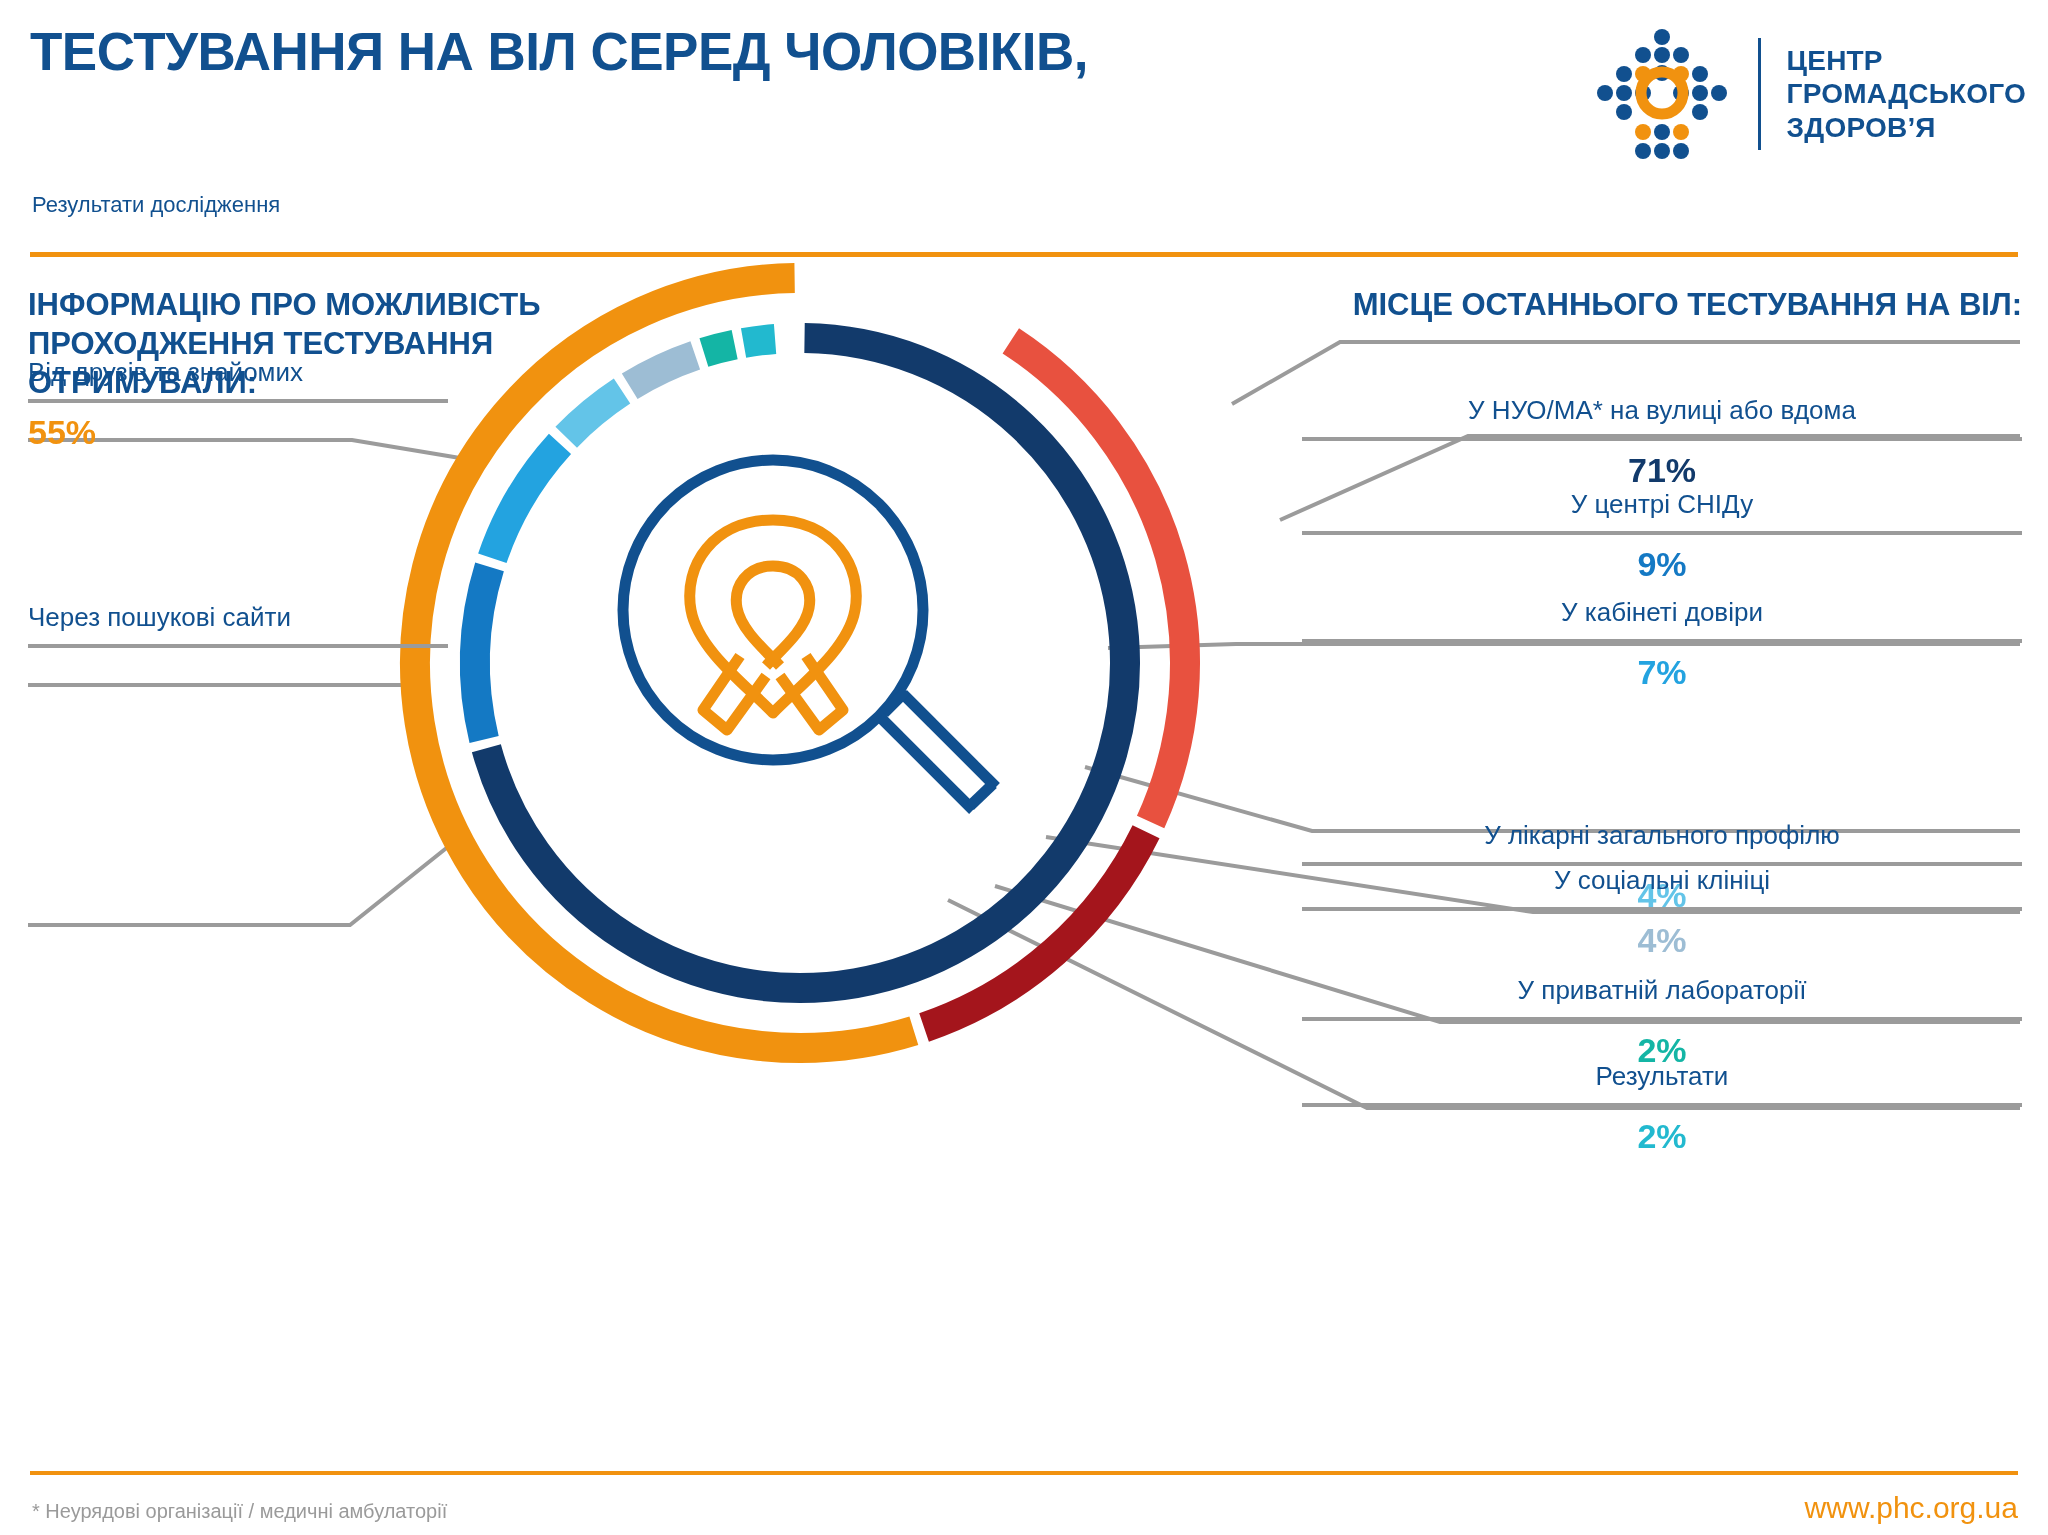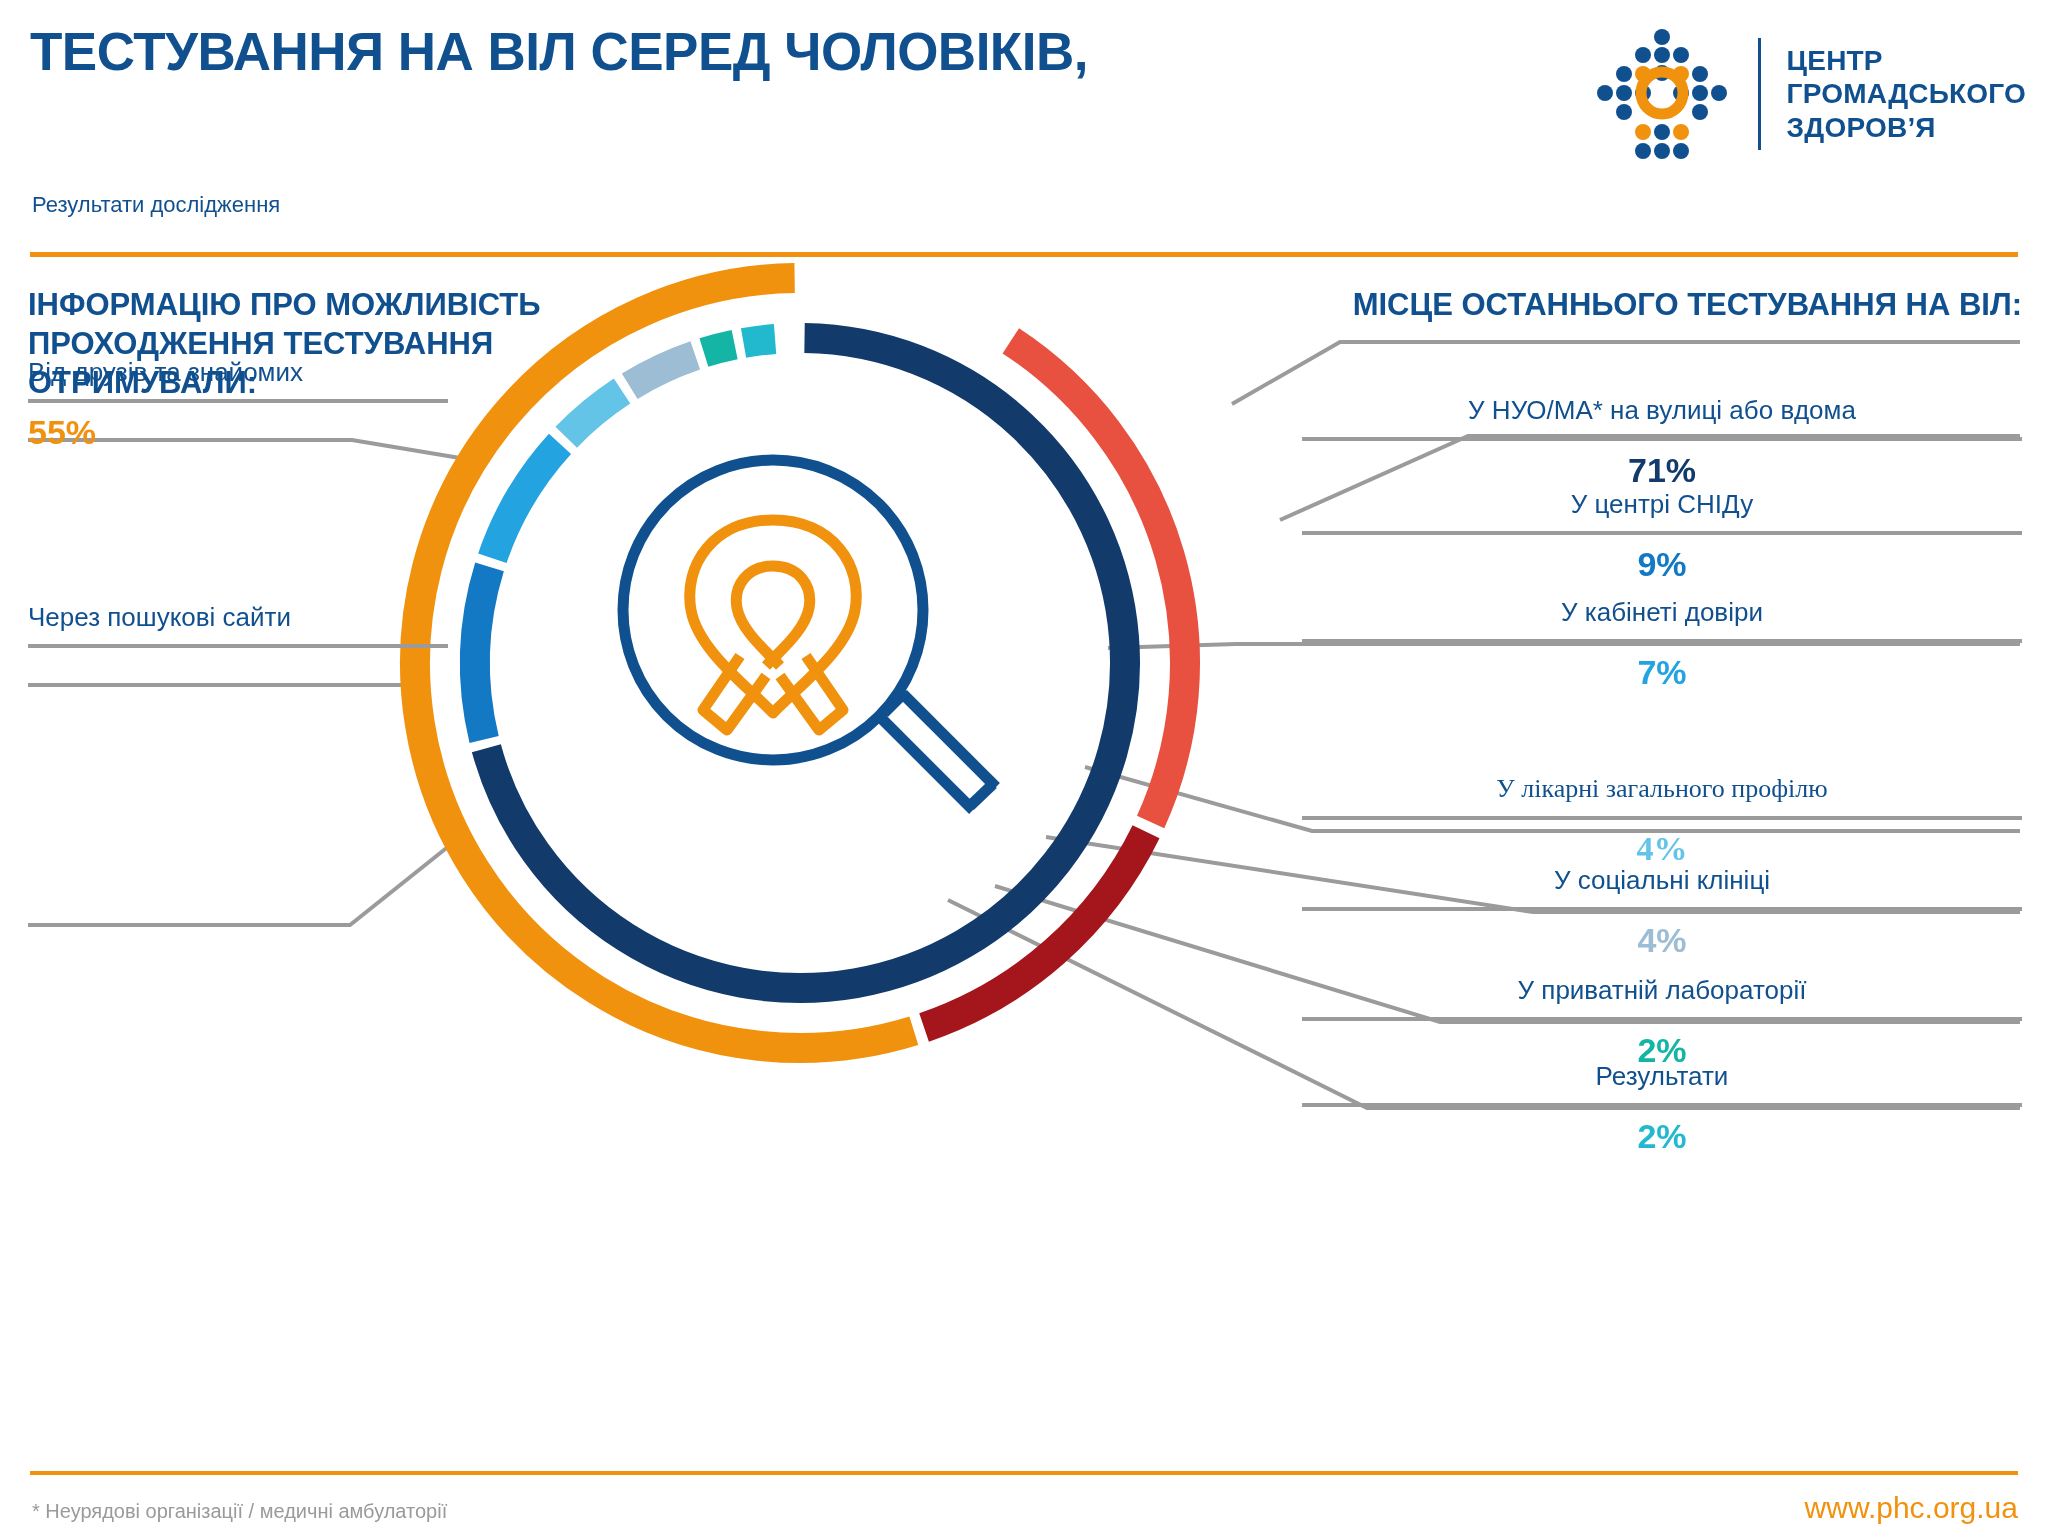--- a/index.html
+++ b/index.html
@@ -266,21 +266,21 @@
     <div class="lbl-rule" style="width:720px;"></div>
     <div class="lbl-pct" style="color:#1479c4;">9%</div>
   </div>
 
   <div class="lbl right" style="right:26px; top:598px; width:720px;">
     <div class="lbl-text">У кабінеті довіри</div>
     <div class="lbl-rule" style="width:720px;"></div>
     <div class="lbl-pct" style="color:#23a3e0;">7%</div>
   </div>
 
-  <div class="lbl right" style="right:26px; top:775px; width:720px;font-family:Liberation Serif, serif;">
+  <div class="lbl right" style="right:26px; top:821px; width:720px;">
     <div class="lbl-text">У лікарні загального профілю</div>
     <div class="lbl-rule" style="width:720px;"></div>
     <div class="lbl-pct" style="color:#63c4e8;">4%</div>
   </div>
 
   <div class="lbl right" style="right:26px; top:866px; width:720px;">
     <div class="lbl-text">У соціальні клініці</div>
     <div class="lbl-rule" style="width:720px;"></div>
     <div class="lbl-pct" style="color:#9dbdd4;">4%</div>
   </div>

